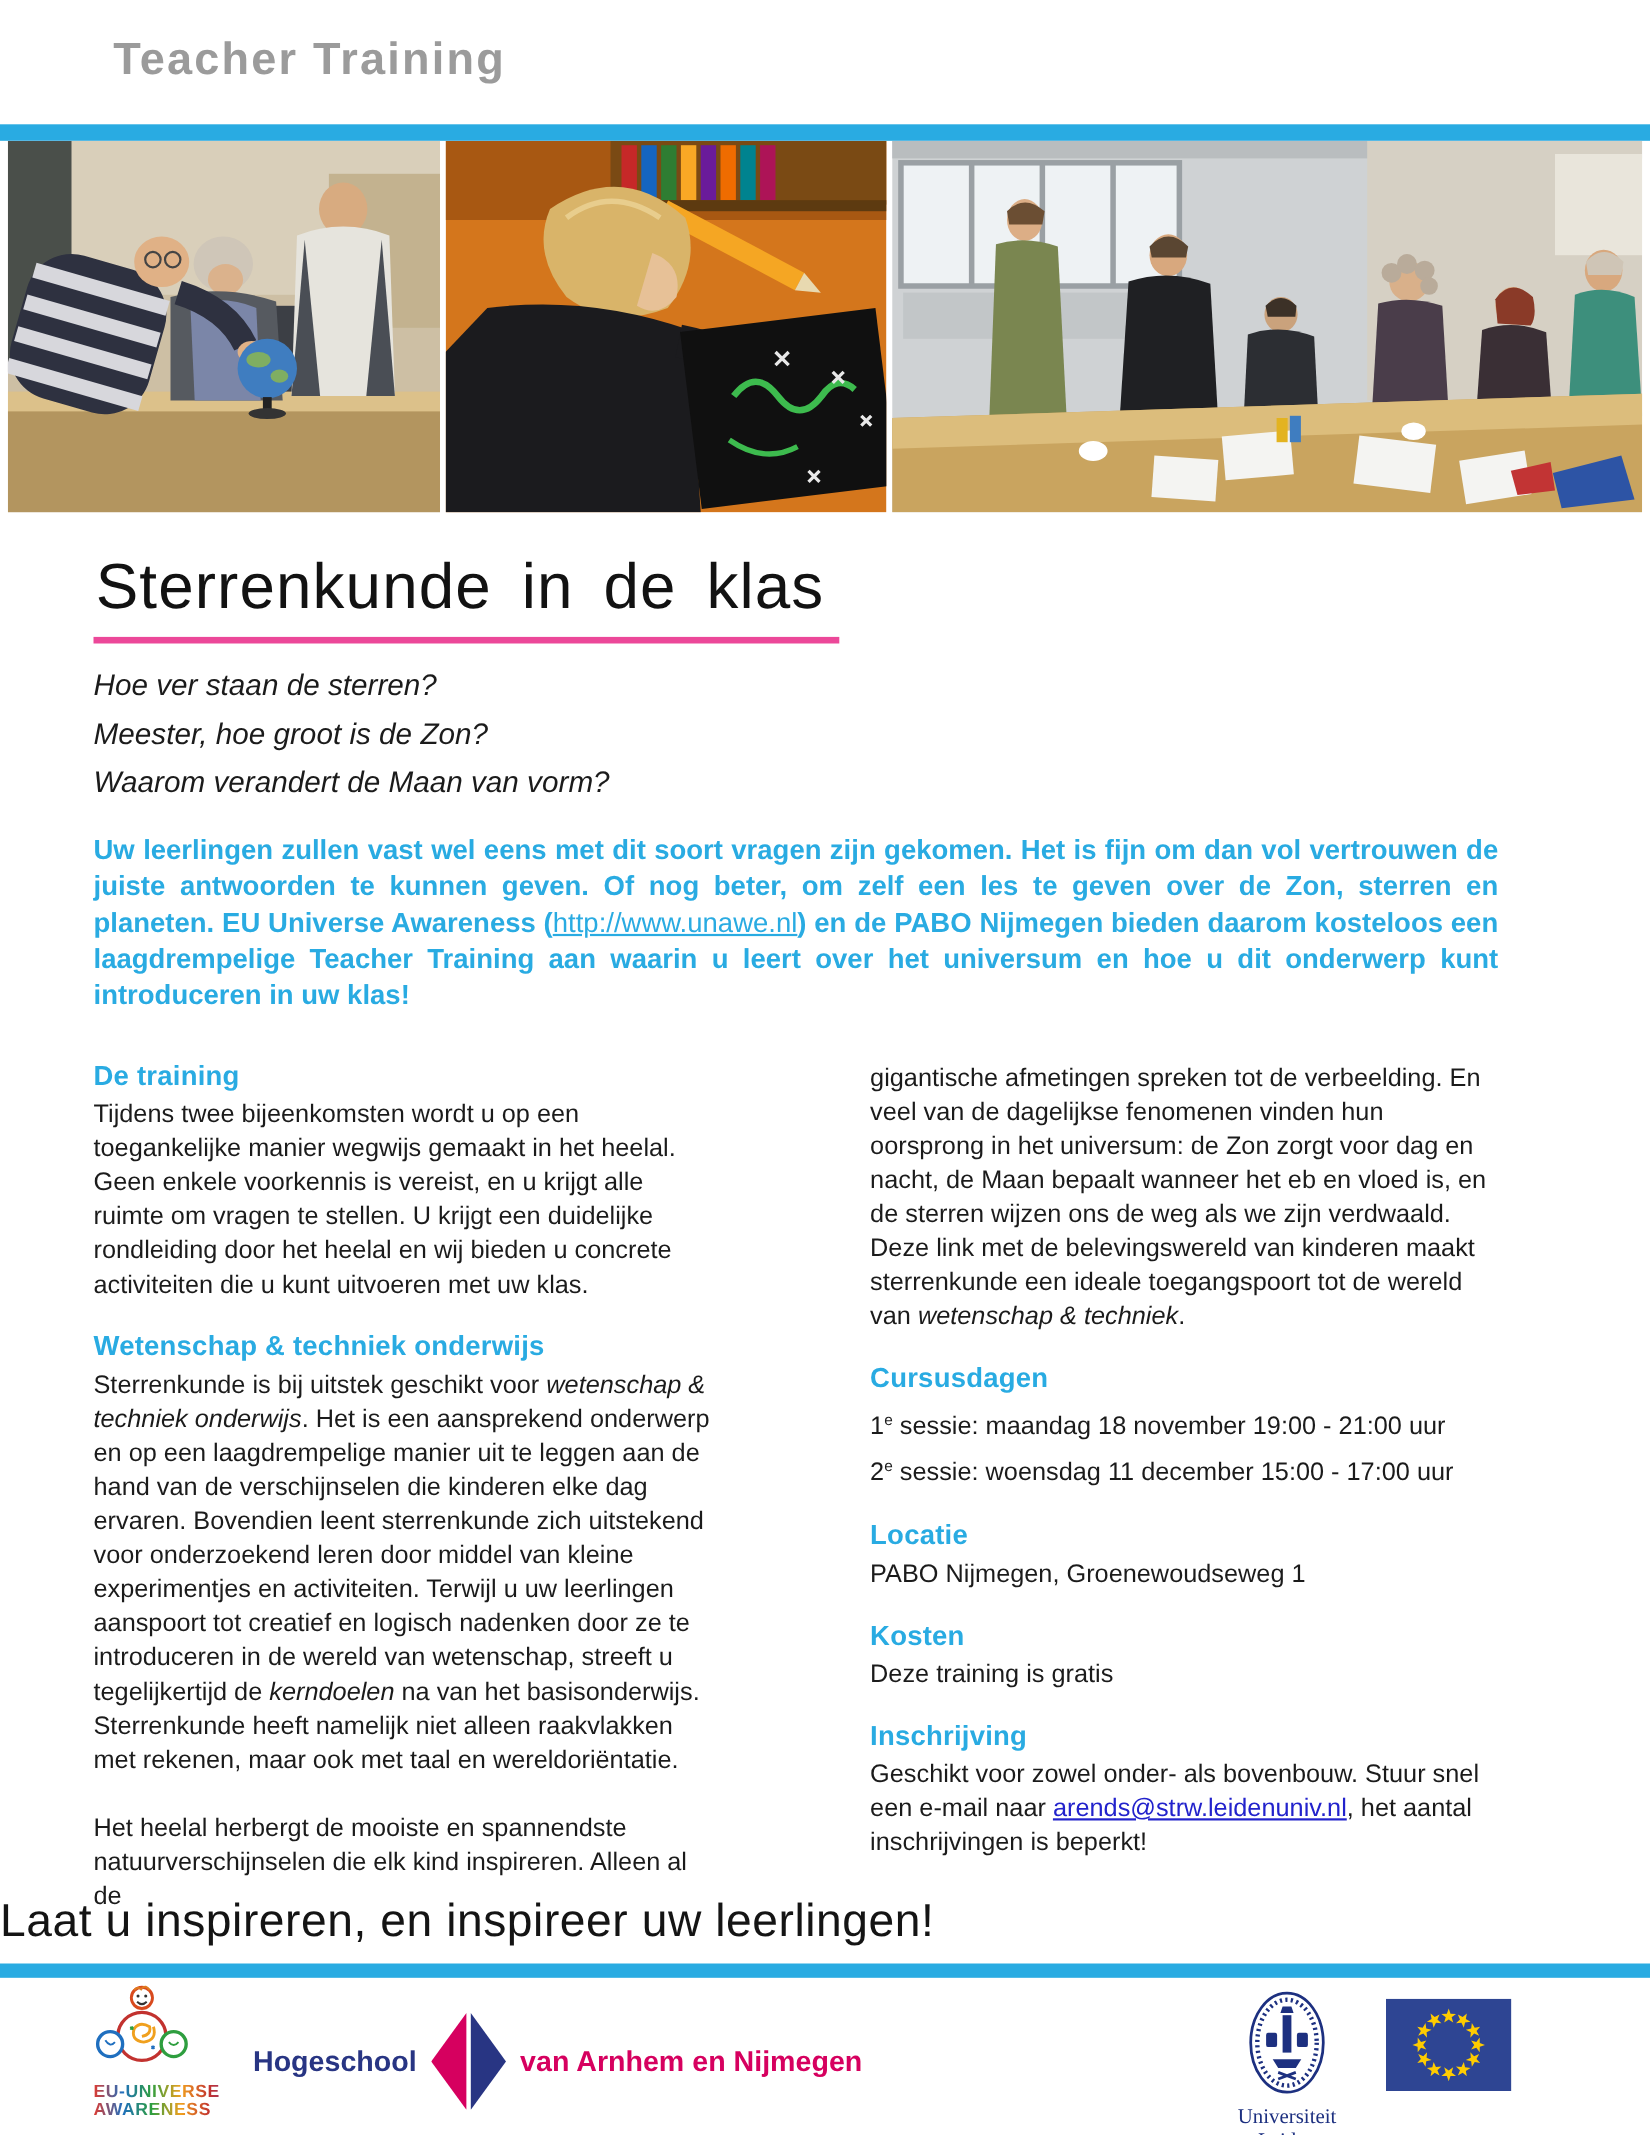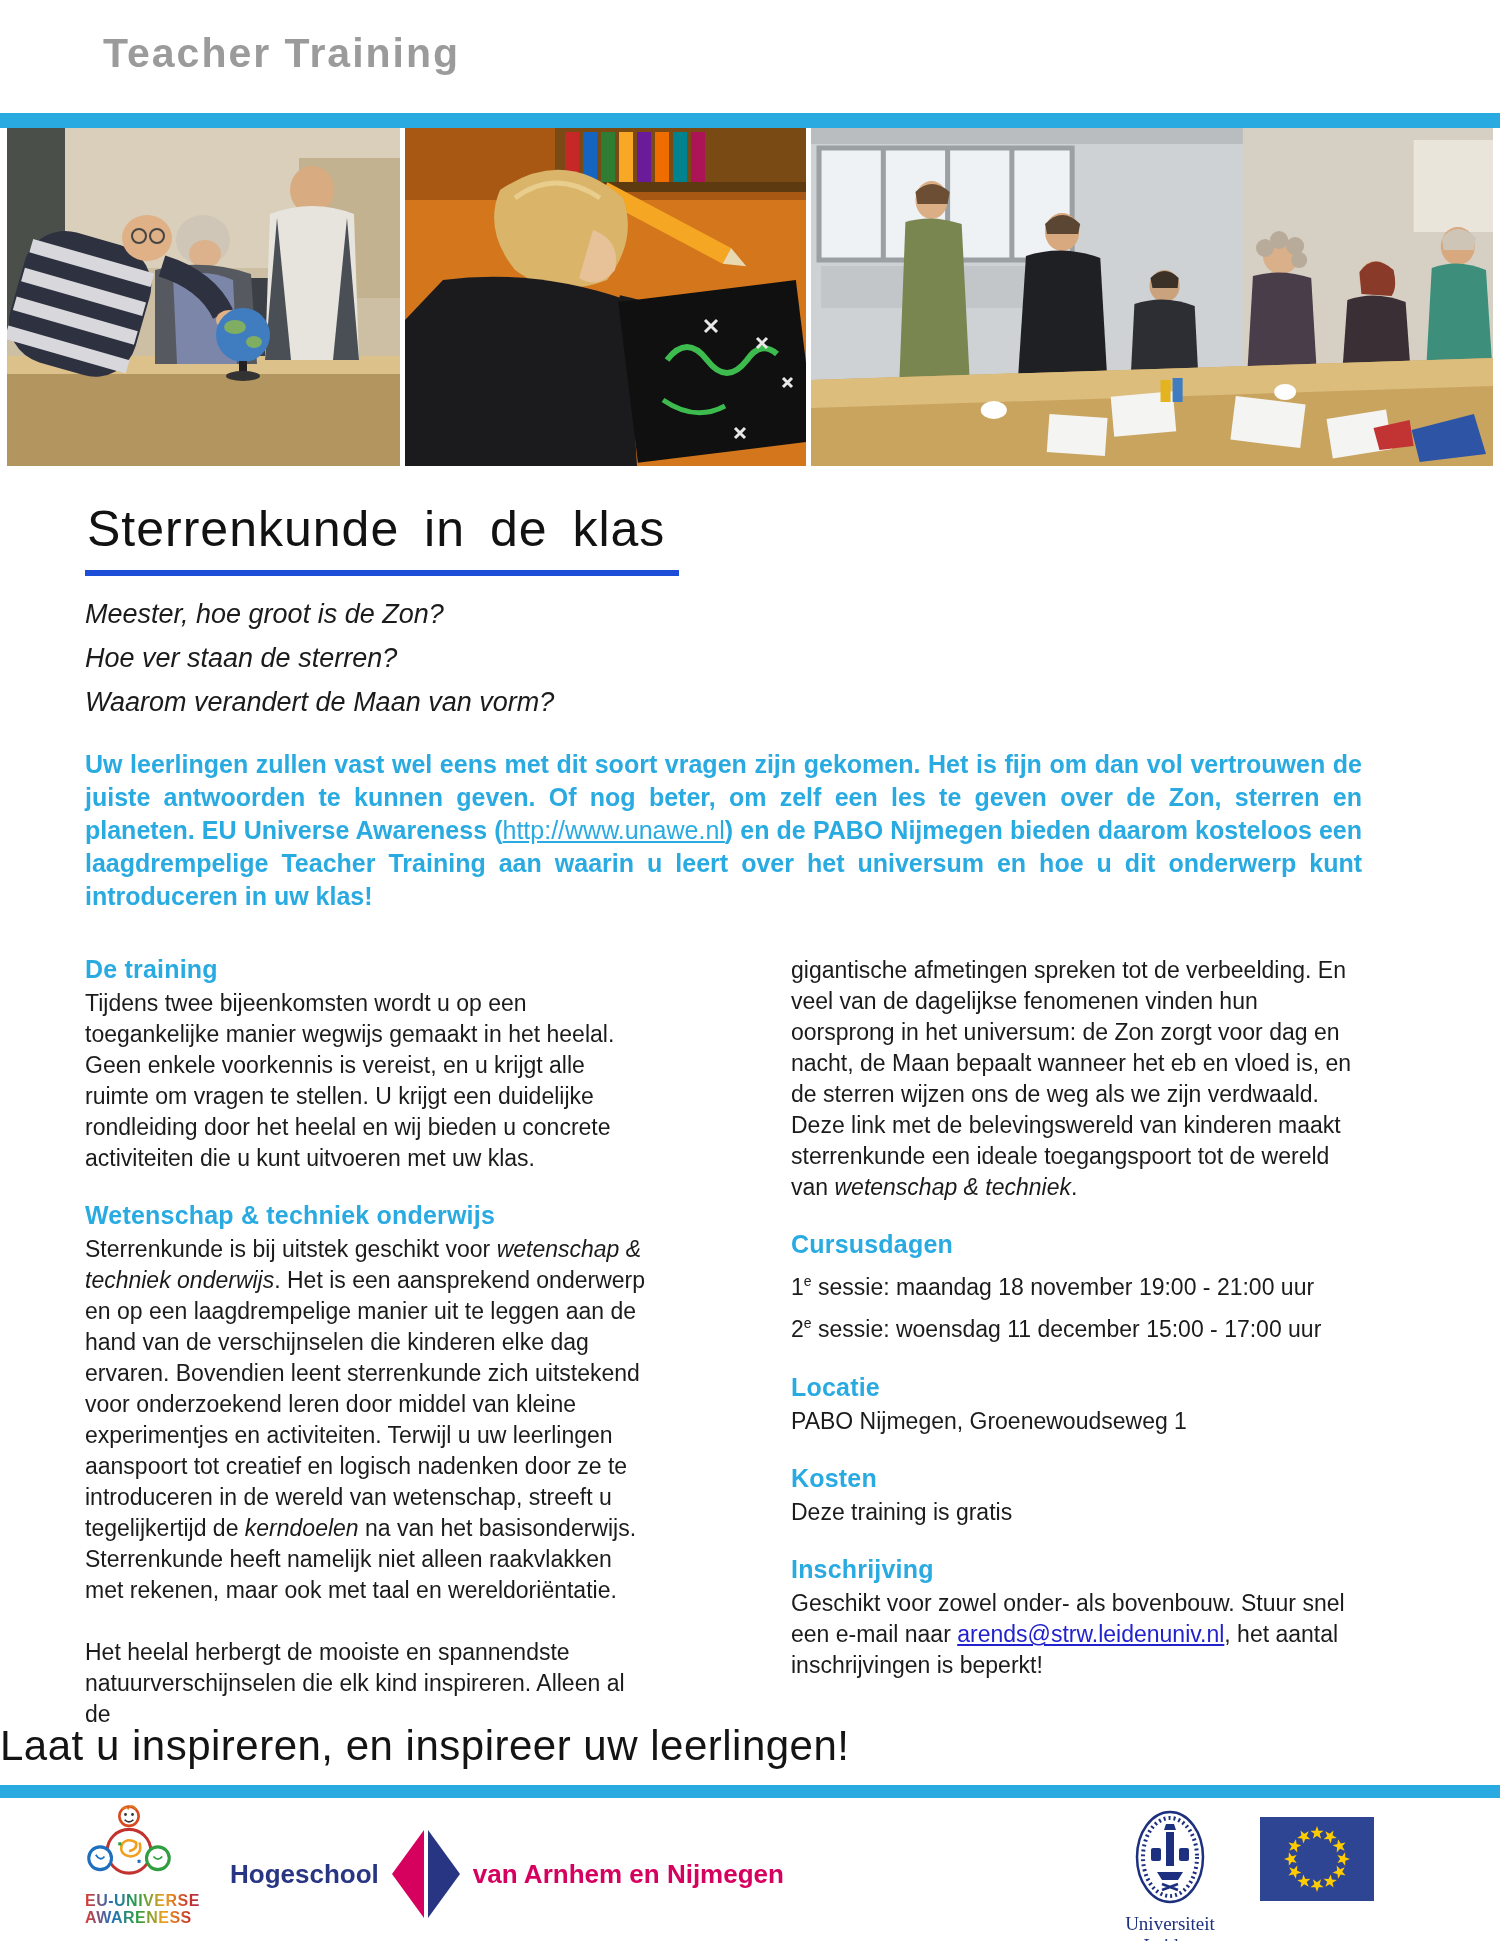--- a/index.html
+++ b/index.html
@@ -18,23 +18,23 @@
 
   .photo-strip { position:absolute; left:7px; top:128px; width:1486px; height:338px; display:flex; gap:5px; }
   .photo { height:338px; overflow:hidden; }
   .photo svg { display:block; width:100%; height:100%; }
   .photo.p1 { width:393px; }
   .photo.p2 { width:401px; }
   .photo.p3 { flex:1; }
 
   .content { position:absolute; left:85px; top:500px; width:1277px; }
   h1.title {
-    margin:0; font-size:50px; font-weight:normal; color:#121212;
+    margin:0; font-size:58px; font-weight:normal; color:#121212;
     letter-spacing:1px; word-spacing:10px; display:inline-block;
-    padding:0 14px 12px 2px; border-bottom:6px solid #1d4ed8;
+    padding:0 14px 12px 2px; border-bottom:6px solid #ec4899;
   }
   .questions { margin-top:16px; }
   .q { font-size:27px; font-style:italic; line-height:44px; color:#1b1b1b; }
 
   .intro {
     margin:24px 0 0 0; font-size:25px; font-weight:bold; color:#29ABE2;
     line-height:33px; text-align:justify;
   }
   .intro a.unawe-url { color:#29ABE2; font-weight:normal; text-decoration:underline; cursor:pointer; }
 
@@ -199,22 +199,22 @@
         <rect x="348" y="252" width="10" height="22" fill="#e3b320"></rect>
         <rect x="360" y="250" width="10" height="24" fill="#3f7dc0"></rect>
       </svg>
     </div>
   </div>
 
   <div class="content">
     <h1 class="title">Sterrenkunde in de klas</h1>
 
     <div class="questions">
+      <div class="q">Hoe ver staan de sterren?</div>
       <div class="q">Meester, hoe groot is de Zon?</div>
-      <div class="q">Hoe ver staan de sterren?</div>
       <div class="q">Waarom verandert de Maan van vorm?</div>
     </div>
 
     <p class="intro"><span>Uw leerlingen zullen vast wel eens met dit soort vragen zijn gekomen. Het is fijn om dan vol vertrouwen de juiste antwoorden te kunnen geven. Of nog beter, om zelf een les te geven over de Zon, sterren en planeten. EU Universe Awareness (</span><a class="unawe-url">http://www.unawe.nl</a><span>) en de PABO Nijmegen bieden daarom kosteloos een laagdrempelige Teacher Training aan waarin u leert over het universum en hoe u dit onderwerp kunt introduceren in uw klas!</span></p>
 
     <div class="columns">
       <div class="col left">
         <h2 class="sect first">De training</h2>
         <p class="body-p">Tijdens twee bijeenkomsten wordt u op een toegankelijke manier wegwijs gemaakt in het heelal. Geen enkele voorkennis is vereist, en u krijgt alle ruimte om vragen te stellen. U krijgt een duidelijke rondleiding door het heelal en wij bieden u concrete activiteiten die u kunt uitvoeren met uw klas.</p>
 

